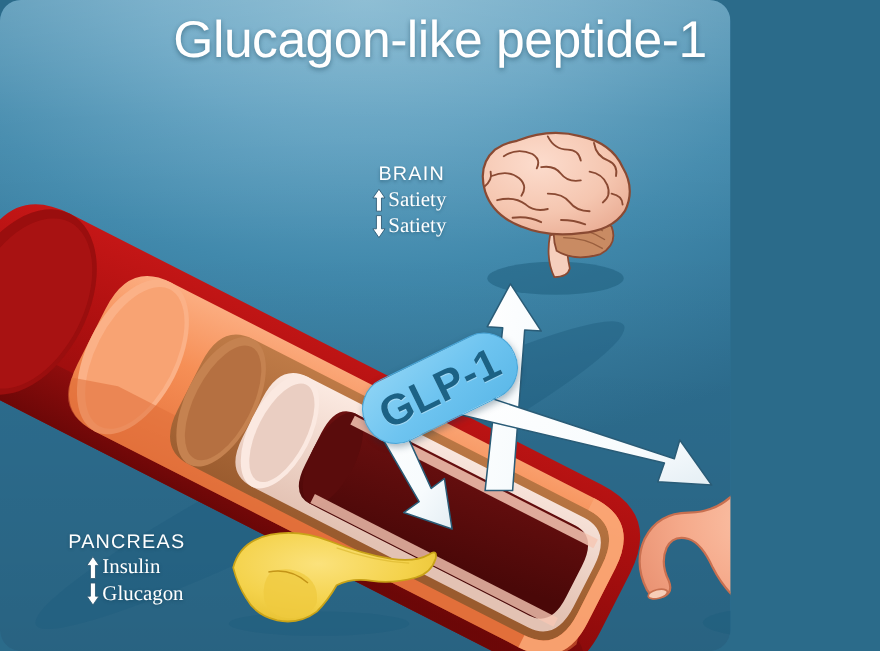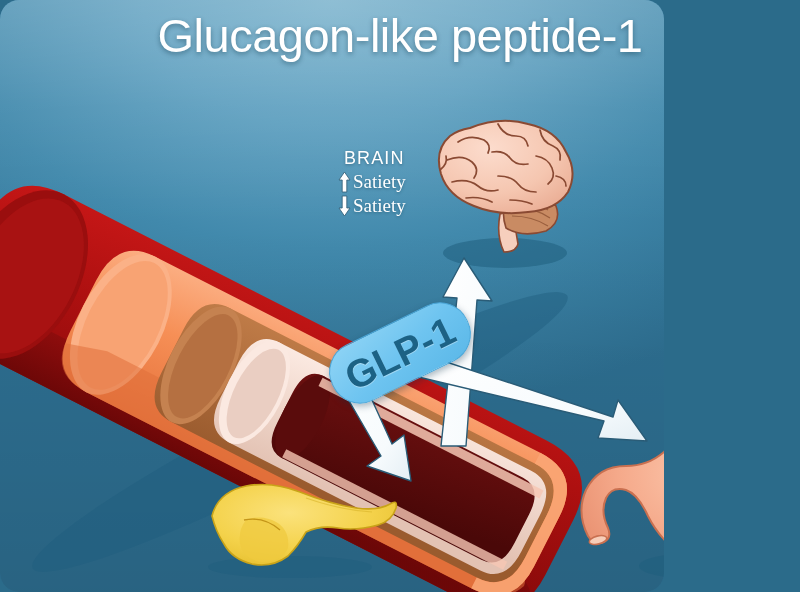--- a/index.html
+++ b/index.html
@@ -307,13 +307,28 @@
     </div>
     <div class="label-row">
       <svg class="arrow-glyph" viewBox="0 0 13 22">
         <path d="M6.5 21 L12 13 L8.8 13 L8.8 1 L4.2 1 L4.2 13 L1 13 Z" fill="#ffffff" stroke="#2e5a74" stroke-width="0.8" stroke-linejoin="round"></path>
       </svg>
       <span>Satiety</span>
     </div>
   </div>
 
 
+  <div class="label-block" id="pancreas-label">
+    <div class="label-head">PANCREAS</div>
+    <div class="label-row">
+      <svg class="arrow-glyph" viewBox="0 0 13 22">
+        <path d="M6.5 1 L12 9 L8.8 9 L8.8 21 L4.2 21 L4.2 9 L1 9 Z" fill="#ffffff" stroke="#2e5a74" stroke-width="0.8" stroke-linejoin="round"></path>
+      </svg>
+      <span>Insulin</span>
+    </div>
+    <div class="label-row">
+      <svg class="arrow-glyph" viewBox="0 0 13 22">
+        <path d="M6.5 21 L12 13 L8.8 13 L8.8 1 L4.2 1 L4.2 13 L1 13 Z" fill="#ffffff" stroke="#2e5a74" stroke-width="0.8" stroke-linejoin="round"></path>
+      </svg>
+      <span>Glucagon</span>
+    </div>
+  </div>
 </div>
 
 </body></html>

